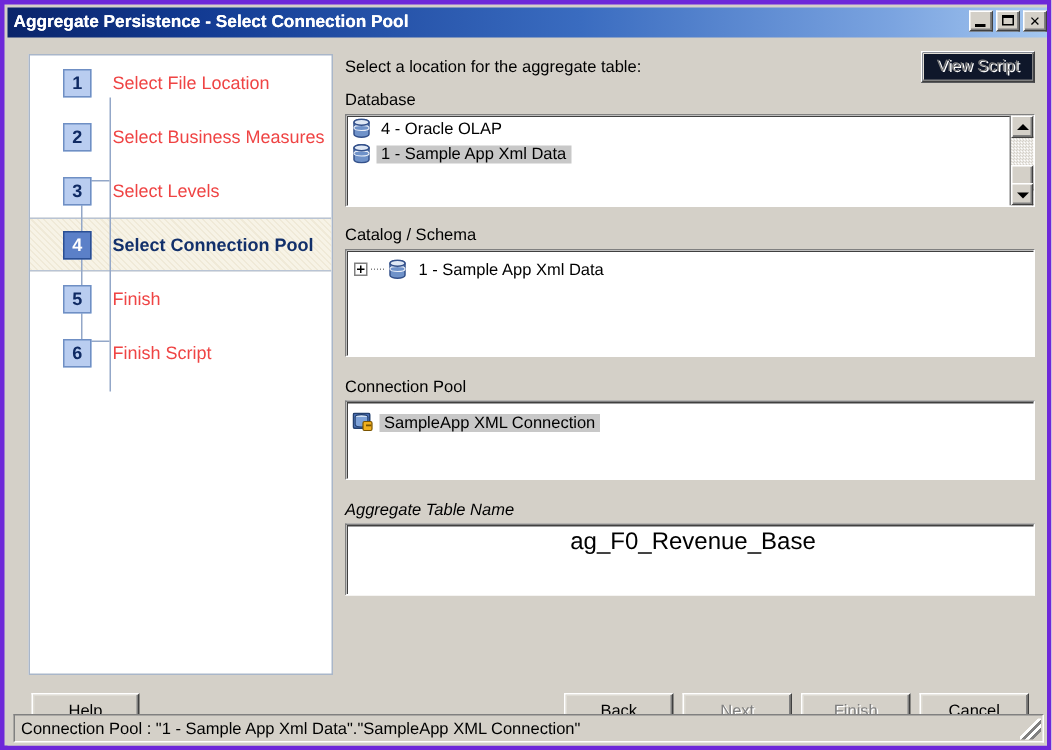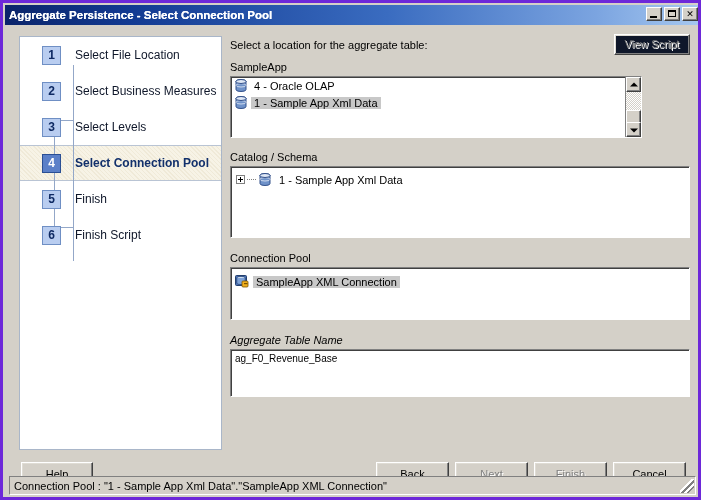--- a/index.html
+++ b/index.html
@@ -131,21 +131,21 @@
     text-align: center;
     box-sizing: border-box;
   }
   .step-row.active .step-num {
     background: #5b80c8;
     border-color: #2a4f94;
     color: #ffffff;
   }
   .step-label {
     margin-left: 14px;
-    color: #0f172a;
+    color: #ef4444;
     font-size: 12px;
     white-space: nowrap;
   }
   .step-row.active .step-label {
     font-weight: bold;
     color: #12306b;
   }
   
   #step-spine {
     position: absolute;
@@ -326,22 +326,23 @@
   .dots {
     width: 9px; height: 1px;
     margin-right: 3px;
     flex: 0 0 auto;
     background: repeating-linear-gradient(to right,#808080 0 1px, transparent 1px 2px);
   }
 
   
   #table-name-value {
     padding: 3px 0 0 4px;
-    font-size: 10px;
-    color: #000;
+    font-size: 16px;
+    color: #000;
+    text-align: center;
   }
 
   
   .btn {
     position: absolute;
     height: 24px;
     background: #d4d0c8;
     border-top: 1px solid #ffffff;
     border-left: 1px solid #ffffff;
     border-right: 1px solid #404040;
@@ -444,22 +445,22 @@
         <div class="step-label">Finish Script</div>
       </div>
     </div>
 
     <div id="right">
 
       <div id="instruction" class="plain-label">Select a location for the aggregate table:</div>
 
       <div id="view-script-btn">View Script</div>
 
-      <div class="section-label" style="left:0; top:27px;">SampleApp</div>
-      <div class="sunken-box" style="left:0; top:42px; width:412px; height:62px;">
+      <div class="section-label" style="left:0; top:27px;">Database</div>
+      <div class="sunken-box" style="left:0; top:42px; width:460px; height:62px;">
 
         <div class="list-row">
           <span class="db-icon">
             <svg width="12" height="13" viewBox="0 0 12 13">
               <ellipse cx="6" cy="2.5" rx="5" ry="2" fill="#c9d6ea" stroke="#33508a" stroke-width="1"></ellipse>
               <path d="M1 2.5 L1 10.5 A5 2 0 0 0 11 10.5 L11 2.5" fill="#6f92c9" stroke="#33508a" stroke-width="1"></path>
               <ellipse cx="6" cy="6.3" rx="5" ry="1.7" fill="none" stroke="#e8eef8" stroke-width="0.8"></ellipse>
               <ellipse cx="6" cy="2.5" rx="5" ry="2" fill="#dfe8f5" stroke="#33508a" stroke-width="1"></ellipse>
             </svg>
           </span>

